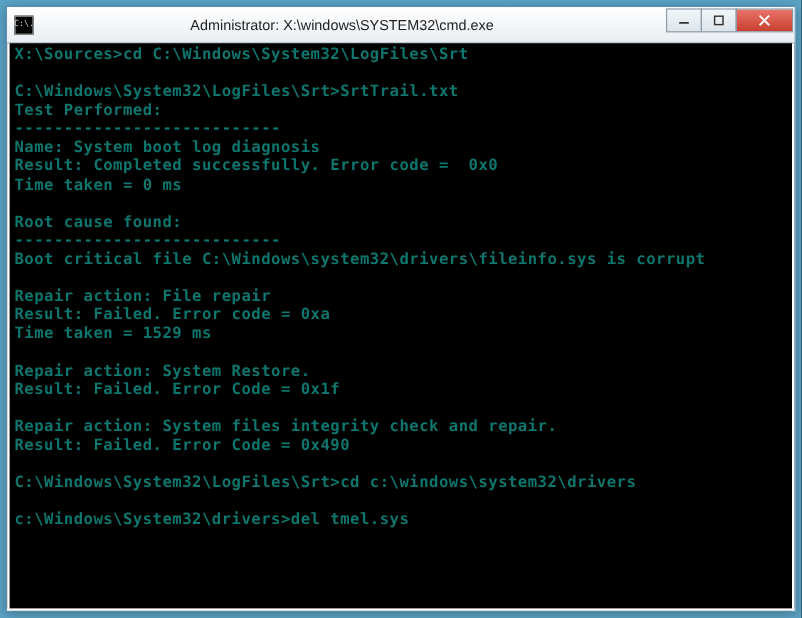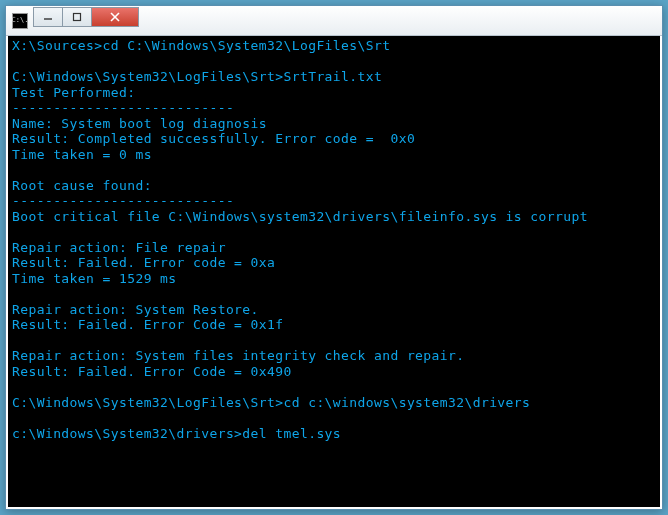--- a/index.html
+++ b/index.html
@@ -73,41 +73,43 @@
   }
   .win-btn.close {
     background: linear-gradient(to bottom, #e9736a, #c8402f);
     color: #fff;
     width: 48px;
   }
   .win-btn svg { display: block; }
   .terminal {
     flex: 1;
     background: #000;
-    color: #0ea5e9;
+    color: #0f766e;
     font-family: "Lucida Console", "Consolas", monospace;
     font-size: 13px;
     line-height: 15.5px;
     padding: 2px 4px;
     white-space: pre;
     overflow: hidden;
     letter-spacing: 0.4px;
     border: 2px solid #fff;
     border-top: none;
+    font-weight: bold;
   }
   .terminal .line { display: block; }
 </style>
 </head>
 <body>
 
 <div class="window">
   <div class="titlebar">
     <div class="app-icon">
       <span class="app-icon-text">C:\.</span>
     </div>
+    <div class="title-text">Administrator: X:\windows\SYSTEM32\cmd.exe</div>
     <div class="window-controls">
       <div class="win-btn">
         <svg width="10" height="10" viewBox="0 0 10 10">
             <line x1="1" y1="7" x2="9" y2="7" stroke="#333" stroke-width="1.4"></line>
           </svg>
       </div>
       <div class="win-btn">
         <svg width="10" height="10" viewBox="0 0 10 10">
             <rect x="1.5" y="1.5" width="7" height="7" fill="none" stroke="#333" stroke-width="1.2"></rect>
           </svg>

